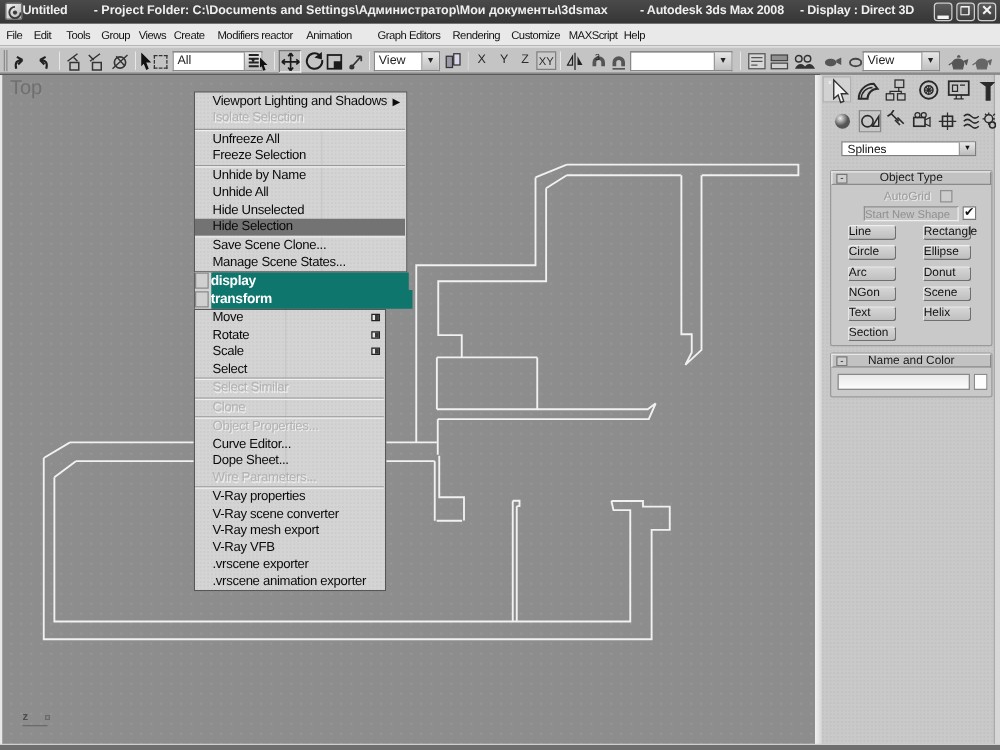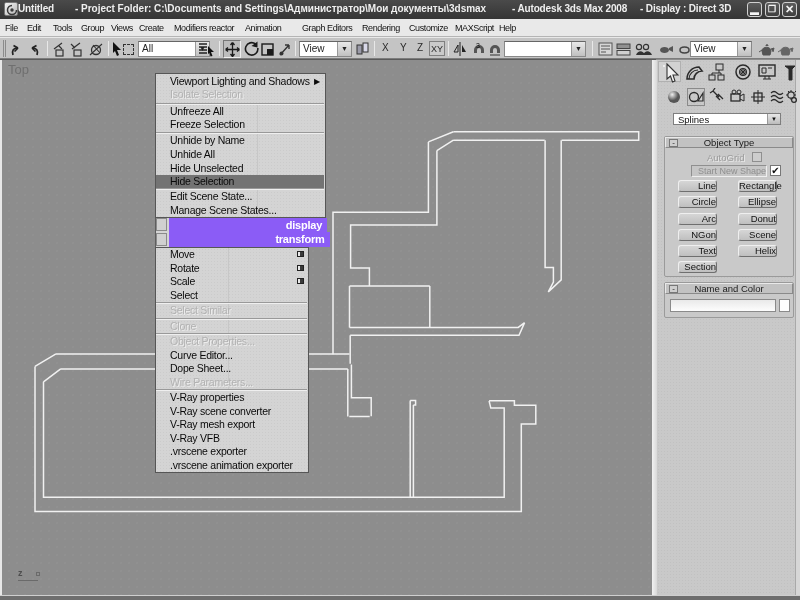--- a/index.html
+++ b/index.html
@@ -18,38 +18,38 @@
 #toolbar{position:absolute;left:0;top:37px;width:800px;height:22px;background:#c4c4c4;border-top:1px solid #e9e9e9;border-bottom:1px solid #7c7c7c}
 #toolbar .sep{position:absolute;top:3px;width:1px;height:15px;background:#909090;border-right:1px solid #e8e8e8}
 #toolbar .ddl{position:absolute;top:3px;height:16px;background:#fff;border:1px solid #888;border-top-color:#666;font-size:10px;color:#222}
 #toolbar .ddl .ar{position:absolute;right:0;top:0;width:14px;height:14px;background:linear-gradient(#e8e8e8,#c0c0c0);border-left:1px solid #999;text-align:center;font-size:7px;line-height:14px;color:#222}
 #toolbar .ddl .tx{position:absolute;left:3px;top:1px}
 .tbt{position:absolute;top:4px;font-size:10px;color:#2a2a2a;text-align:center}
 
 #viewport{position:absolute;left:2px;top:60px;width:654px;height:540px;background-color:#8d8d8d;background-image:radial-gradient(circle,#989898 0.55px,rgba(0,0,0,0) 0.8px);background-size:8px 8px;background-position:3px 3px}
 #vpborder{position:absolute;left:0px;top:59px;width:656px;height:1px;background:#5a5a5a}
 #leftedge{position:absolute;left:0;top:60px;width:2px;height:540px;background:#e8e8e8}
-#toplabel{position:absolute;left:6px;top:2px;font-size:13px;color:#6f6f6f}
+#toplabel{position:absolute;left:6px;top:2px;font-size:16px;color:#6f6f6f}
 #plansvg{position:absolute;left:0;top:0}
 
 #quad{position:absolute;left:155px;top:72px;font-size:10.5px;letter-spacing:-0.25px;color:#0a0a0a}
 .qsec{position:absolute;background-color:#d4d4d4;background-image:radial-gradient(circle,#cbcbcb 0.5px,rgba(0,0,0,0) 0.75px);background-size:3px 3px;border:1px solid #565656}
 .qi{position:absolute;left:1px;right:1px;padding-left:14px;line-height:13.5px;white-space:nowrap}
 .qd{color:#b2b2b2;text-shadow:1px 1px 0 #ededed}
 .qhl{background:#737373}
 .qsep{position:absolute;left:1px;right:1px;height:2px;border-top:1px solid #999;border-bottom:1px solid #efefef}
-.qbar{position:absolute;background:#8b5cf6;color:#fff;font-weight:bold;text-align:right;line-height:15px;padding-right:5px;font-size:11px}
+.qbar{position:absolute;background:#0f766e;color:#fff;font-weight:bold;text-align:left;line-height:15px;padding-right:5px;font-size:11px}
 .qsq{position:absolute;background:#d0d0d0;border:1px solid #8a8a8a}
 .gicon{position:absolute;width:7px;height:6px;border:1px solid #222;background:linear-gradient(90deg,#e8e8e8 45%,#3a3a3a 45%)}
 
 #panel{position:absolute;left:656px;top:60px;width:144px;height:540px;background-color:#c9c9c9;background-image:radial-gradient(circle,#c1c1c1 0.5px,rgba(0,0,0,0) 0.75px);background-size:3px 3px;border-left:1px solid #efefef}
 .roll{position:absolute;left:7px;width:130px;border:1px solid #9a9a9a;border-radius:2px;background:#c9c9c9}
 .rollbar{height:11px;background:#c2c2c2;border:1px solid #e9e9e9;border-bottom-color:#8a8a8a;border-right-color:#8a8a8a;font-size:9.5px;text-align:center;color:#1a1a1a;line-height:10px;position:relative}
 .minus{position:absolute;left:3px;top:1px;width:9px;height:8px;border:1px solid #777;background:#cecece;font-size:8px;line-height:6px;text-align:center}
-.obtn{position:absolute;width:39px;height:12px;background:linear-gradient(#d6d6d6,#bfbfbf);border:1px solid #efefef;border-bottom-color:#6f6f6f;border-right-color:#6f6f6f;border-radius:3px;font-size:9.5px;text-align:right;line-height:10px;color:#111;white-space:nowrap}
+.obtn{position:absolute;width:39px;height:12px;background:linear-gradient(#d6d6d6,#bfbfbf);border:1px solid #efefef;border-bottom-color:#6f6f6f;border-right-color:#6f6f6f;border-radius:3px;font-size:9.5px;text-align:left;line-height:10px;color:#111;white-space:nowrap}
 </style></head>
 <body>
 <div id="root">
 
   <div id="leftedge"></div>
   <div id="viewport">
     <span id="toplabel">Top</span>
     <svg id="plansvg" width="654" height="540" viewBox="2 60 654 540" fill="none" stroke="#f1f1f1" stroke-width="1.5">
 
       <path d="M453.4,131.7 H638.7 V140.2 H561.6 M544.7,140.2 H453.4 M453.4,131.7 L428.4,141.9 M453.4,140.2 L436.9,150.6"></path>
@@ -261,21 +261,21 @@
 
     <div class="abs" style="left:16px;top:53px;width:108px;height:12px;background:#fff;border:1px solid #7e7e7e;font-size:9.5px;color:#111">
       <span class="abs" style="left:4px;top:0px">Splines</span>
       <span class="abs" style="right:0;top:0;width:13px;height:10px;background:linear-gradient(#e8e8e8,#bcbcbc);border-left:1px solid #999;font-size:6px;text-align:center;line-height:10px">▼</span>
     </div>
 
     <div class="roll" style="top:76px;height:141px">
       <div class="rollbar"><span class="minus">-</span>Object Type</div>
       <div class="abs" style="left:42px;top:15px;font-size:9.5px;color:#9c9c9c;text-shadow:1px 1px 0 #e8e8e8">AutoGrid</div>
       <div class="abs" style="left:87px;top:15px;width:10px;height:10px;background:#cdcdcd;border:1px solid #8f8f8f"></div>
-      <div class="abs" style="left:26px;top:28px;width:76px;height:12px;border:1px solid #8f8f8f;border-bottom-color:#eee;border-right-color:#eee;background:#c6c6c6;font-size:9px;text-align:right;line-height:11px;color:#8f8f8f;white-space:nowrap">Start New Shape</div>
+      <div class="abs" style="left:26px;top:28px;width:76px;height:12px;border:1px solid #8f8f8f;border-bottom-color:#eee;border-right-color:#eee;background:#c6c6c6;font-size:9px;text-align:left;line-height:11px;color:#8f8f8f;white-space:nowrap">Start New Shape</div>
       <div class="abs" style="left:105px;top:28px;width:11px;height:11px;background:#fff;border:1px solid #777;font-size:10px;line-height:10px;text-align:center;color:#111">✔</div>
       <div class="obtn" style="left:13px;top:43px">Line</div>
         <div class="obtn" style="left:73px;top:43px">Rectangle</div>
       <div class="obtn" style="left:13px;top:59px">Circle</div>
         <div class="obtn" style="left:73px;top:59px">Ellipse</div>
       <div class="obtn" style="left:13px;top:76px">Arc</div>
         <div class="obtn" style="left:73px;top:76px">Donut</div>
       <div class="obtn" style="left:13px;top:92px">NGon</div>
         <div class="obtn" style="left:73px;top:92px">Scene</div>
       <div class="obtn" style="left:13px;top:108px">Text</div>
@@ -301,21 +301,21 @@
     <div class="qi qd" style="top:16px;width:168px">Isolate Selection</div>
     <div class="qsep" style="top:30.5px;width:168px"></div>
     <div class="qi" style="top:32.5px;width:168px">Unfreeze All</div>
     <div class="qi" style="top:46px;width:168px">Freeze Selection</div>
     <div class="qsep" style="top:59.8px;width:168px"></div>
     <div class="qi" style="top:61.8px;width:168px">Unhide by Name</div>
     <div class="qi" style="top:75.9px;width:168px">Unhide All</div>
     <div class="qi" style="top:90px;width:168px">Hide Unselected</div>
     <div class="qi qhl" style="top:103px;width:168px;height:13.3px">Hide Selection</div>
     <div class="qsep" style="top:116.3px;width:168px"></div>
-    <div class="qi" style="top:118.3px;width:168px">Edit Scene State...</div>
+    <div class="qi" style="top:118.3px;width:168px">Save Scene Clone...</div>
     <div class="qi" style="top:132px;width:168px">Manage Scene States...</div>
 
     <div class="qsq" style="left:1px;top:146px;width:11px;height:12.8px"></div>
     <div class="qbar" style="left:13.5px;top:145.5px;width:158.5px;height:14.8px">display</div>
     <div class="qsq" style="left:1px;top:160.8px;width:11px;height:12.9px"></div>
     <div class="qbar" style="left:13.5px;top:160.3px;width:161px;height:14.9px">transform</div>
 
     <div class="qi" style="top:176.2px;width:151px">Move<span class="gicon" style="right:3px;top:3px"></span></div>
     <div class="qi" style="top:189.7px;width:151px">Rotate<span class="gicon" style="right:3px;top:3px"></span></div>
     <div class="qi" style="top:203.2px;width:151px">Scale<span class="gicon" style="right:3px;top:3px"></span></div>

